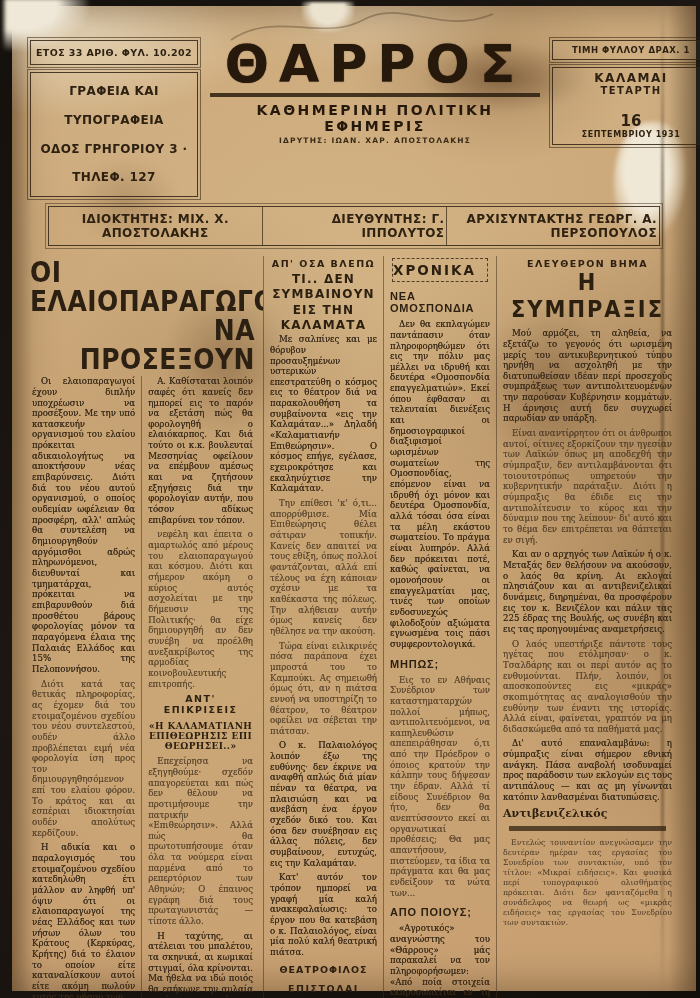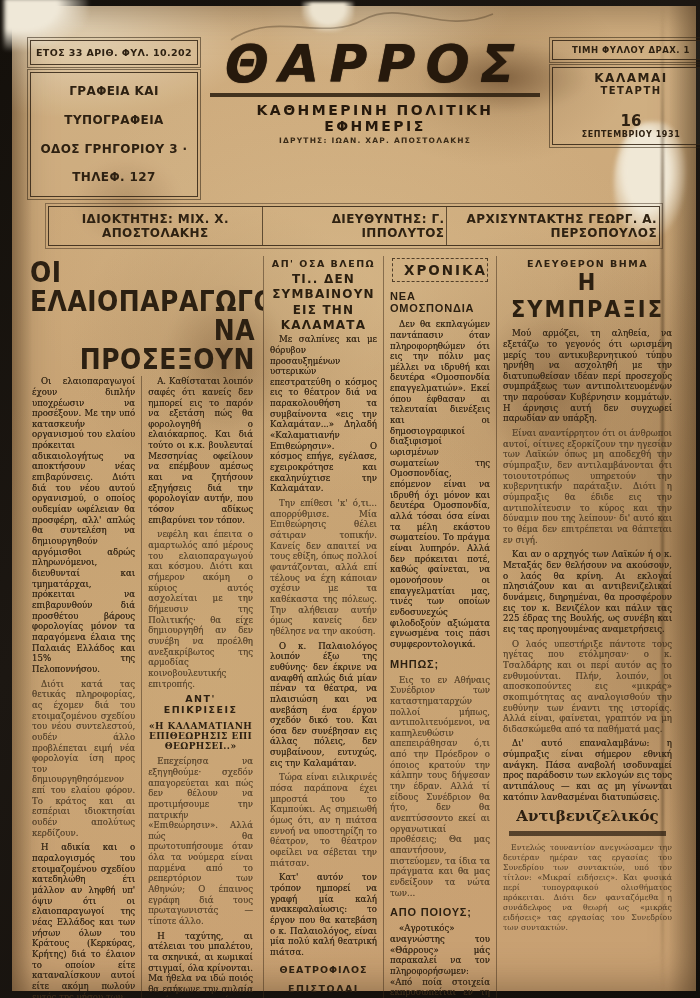--- a/index.html
+++ b/index.html
@@ -43,21 +43,21 @@
   .squiggle{position:absolute;left:215px;top:2px;opacity:.6;}
   .head-wrap{position:relative;padding:34px 18px 0;}
   .mast{display:grid;grid-template-columns:168px 1fr 158px;column-gap:12px;align-items:stretch;}
   .mbox{border:1px solid rgba(48,34,19,.85);outline:1px solid rgba(48,34,19,.55);outline-offset:2px;
         padding:4px 4px;text-align:center;color:#2e2112;background:rgba(255,245,220,.04);}
   .mbox + .mbox{margin-top:7px;}
   .issue{font-family:"DejaVu Sans",sans-serif;font-weight:700;font-size:9.5px;letter-spacing:.4px;padding:6px 2px;}
   .offices{font-family:"DejaVu Sans",sans-serif;font-weight:700;font-size:12px;line-height:2.4;letter-spacing:.4px;}
   .title-cell{text-align:center;color:#26190c;}
   .paper-title{font-family:"DejaVu Sans",sans-serif;font-weight:700;font-size:52px;line-height:.95;
-     letter-spacing:10px;text-shadow:0 0 1px rgba(40,26,12,.9);font-style:italic;}
+     letter-spacing:10px;text-shadow:0 0 1px rgba(40,26,12,.9);}
   .title-rule{width:330px;height:4px;background:rgba(42,29,14,.85);margin:4px auto 5px;}
   .subtitle{font-family:"DejaVu Sans",sans-serif;font-weight:700;font-size:14px;letter-spacing:2.5px;color:#33permanent;}
   .founder{font-family:"DejaVu Sans",sans-serif;font-weight:700;font-size:7.5px;letter-spacing:1.2px;margin-top:2px;color:#3a2b18;}
   .price{font-family:"DejaVu Sans",sans-serif;font-weight:700;font-size:8.5px;letter-spacing:.5px;padding:4px 2px;}
   .datebox{padding:3px 2px 5px;}
   .city{font-family:"DejaVu Sans",sans-serif;font-weight:700;font-size:12px;letter-spacing:1.5px;}
   .dayname{font-family:"DejaVu Sans",sans-serif;font-weight:700;font-size:10px;letter-spacing:1.5px;}
   .datenum{font-family:"DejaVu Sans",sans-serif;font-weight:700;font-size:15px;margin-top:16px;}
   .monthyear{font-family:"DejaVu Sans",sans-serif;font-weight:700;font-size:8px;letter-spacing:.6px;}
   .credits{margin:9px 18px 0;border:1px solid rgba(48,34,19,.85);outline:1px solid rgba(48,34,19,.45);outline-offset:2px;
@@ -89,25 +89,25 @@
      text-align:center;color:#2e2112;margin:2px 0 3px;}
   .head-sm{font-family:"DejaVu Sans",sans-serif;font-weight:700;font-size:12px;letter-spacing:1.2px;
      text-align:center;color:#2b1f10;line-height:1.25;margin-bottom:1px;}
   .head-serif{font-family:"DejaVu Serif",serif;font-weight:700;font-size:13.5px;letter-spacing:.8px;
      color:#2b1f10;margin:3px 0 7px;}
   .head-xs{font-family:Liberation Sans, sans-serif;font-weight:700;font-size:11px;letter-spacing:.8px;
      color:#2b1f10;margin:8px 0 5px;}
   .head-md{font-family:"DejaVu Sans",sans-serif;font-weight:700;font-size:21px;letter-spacing:2px;
      text-align:center;color:#2b1f10;transform:scaleY(1.12);margin:2px 0 8px;}
   .quote-head{font-weight:700;font-size:9px;text-align:center;letter-spacing:.4px;color:#2d2011;margin:6px 0 5px;}
-  .boxhead{font-family:"DejaVu Sans",sans-serif;font-weight:700;font-size:13.5px;letter-spacing:2px;text-align:right;
+  .boxhead{font-family:"DejaVu Sans",sans-serif;font-weight:700;font-size:13.5px;letter-spacing:2px;text-align:left;
      border:1.5px dashed rgba(48,34,19,.8);padding:3px 0;margin:2px 2px 6px;color:#2b1f10;}
   .sig{font-family:"DejaVu Sans",sans-serif;font-weight:700;font-size:9.5px;letter-spacing:1px;
      text-align:center;margin:6px 0 8px;color:#2d2011;}
-  .sig-right{font-family:"DejaVu Serif",serif;font-weight:700;font-size:15px;text-align:center;
+  .sig-right{font-family:"DejaVu Serif",serif;font-weight:700;font-size:11px;text-align:left;
      margin:5px 0 6px;color:#2d2011;}
   .byline-sm{font-size:8.6px;text-align:right;padding-right:14px;margin:4px 0 0;}
   .divider{height:5px;background:rgba(48,34,19,.75);margin:4px 6px 7px;}
   .txt{filter:blur(.22px);}
 </style>
 </head>
 <body>
 
 <div class="scan">
   <div class="paper">
@@ -177,22 +177,22 @@
               <div class="blk para">Η ταχύτης, αι ατέλειαι του μπαλέτου, τα σκηνικά, αι κωμικαί στιγμαί, όλα κρίνονται. Μα ήθελα να ιδώ ποιός θα εσήκωνε την αυλαία χωρίς χειροκρότημα. Και εδώ το κοινόν εχειροκρότησε — άρα η πρεμιέρα επέτυχε. Αλλά θα έπρεπε να δοξάζουν από τους νεωτεριστάς ήρωες τους μερικήν — τουλάχιστον — προσοχήν.</div>
             </div>
         </div>
       </div>
       <div class="col">
           <div class="blk kicker">ΑΠ' ΟΣΑ ΒΛΕΠΩ</div>
           <div class="blk head-sm">ΤΙ.. ΔΕΝ ΣΥΜΒΑΙΝΟΥΝ</div>
           <div class="blk head-sm">ΕΙΣ ΤΗΝ ΚΑΛΑΜΑΤΑ</div>
           <div class="blk para-first">Με σαλπίνες και με θόρυβον προσαυξημένων υστερικών επεστρατεύθη ο κόσμος εις το θέατρον διά να παρακολουθήση τα συμβαίνοντα «εις την Καλαμάταν...» Δηλαδή «Καλαματιανήν Επιθεώρησιν». Ο κόσμος επήγε, εγέλασε, εχειροκρότησε και εκαληνύχτισε την Καλαμάταν.</div>
           <div class="blk para fade">Την επίθεσι 'κ' ό,τι... απορρύθμισε. Μία Επιθεώρησις θέλει σάτιραν τοπικήν. Κανείς δεν απαιτεί να τους εθίξη, όπως πολλοί φαντάζονται, αλλά επί τέλους να έχη κάποιαν σχέσιν με τα καθέκαστα της πόλεως. Την αλήθειαν αυτήν όμως κανείς δεν ηθέλησε να την ακούση.</div>
+          <div class="blk para fade">Τώρα είναι ειλικρινές πόσα παράπονα έχει μπροστά του το Καμπούκι. Ας σημειωθή όμως ότι, αν η πιάτσα εννοή να υποστηρίζη το θέατρον, το θέατρον οφείλει να σέβεται την πιάτσαν.</div>
           <div class="blk para">Ο κ. Παλαιολόγος λοιπόν έξω της ευθύνης· δεν έκρινε να αναφθή απλώς διά μίαν πέναν τα θέατρα, να πλαισιώση και να ανεβάση ένα έργον σχεδόν δικό του. Και όσα δεν συνέβησαν εις άλλας πόλεις, δεν συμβαίνουν, ευτυχώς, εις την Καλαμάταν.</div>
-          <div class="blk para fade">Τώρα είναι ειλικρινές πόσα παράπονα έχει μπροστά του το Καμπούκι. Ας σημειωθή όμως ότι, αν η πιάτσα εννοή να υποστηρίζη το θέατρον, το θέατρον οφείλει να σέβεται την πιάτσαν.</div>
           <div class="blk para">Κατ' αυτόν τον τρόπον ημπορεί να γραφή μία καλή ανακεφαλαίωσις: το έργον που θα κατεβάση ο κ. Παλαιολόγος, είναι μία πολύ καλή θεατρική πιάτσα.</div>
           <div class="blk sig">ΘΕΑΤΡΟΦΙΛΟΣ</div>
           <div class="blk kicker">ΕΠΙΣΤΟΛΑΙ</div>
           <div class="blk head-serif">ΔΙΑ ΤΟΝ κ. ΔΗΜΑΡΧΟΝ</div>
           <div class="blk byline-sm">Αξιότιμε κ. Διευθυντά,</div>
         </div>
       <div class="col">
           <div class="blk boxhead">ΧΡΟΝΙΚΑ</div>
           <div class="blk head-xs">ΝΕΑ ΟΜΟΣΠΟΝΔΙΑ</div>
           <div class="blk para-first">Δεν θα εκπλαγώμεν παντάπασιν όταν πληροφορηθώμεν ότι εις την πόλιν μας μέλλει να ιδρυθή και δευτέρα «Ομοσπονδία επαγγελματιών». Εκεί όπου έφθασαν αι τελευταίαι διενέξεις και οι δημοσιογραφικοί διαξιφισμοί ωρισμένων σωματείων της Ομοσπονδίας, επόμενον είναι να ιδρυθή όχι μόνον και δευτέρα Ομοσπονδία, αλλά τόσαι όσα είναι τα μέλη εκάστου σωματείου. Το πράγμα είναι λυπηρόν. Αλλά δεν πρόκειται ποτέ, καθώς φαίνεται, να ομονοήσουν οι επαγγελματίαι μας, τινές των οποίων ενδοσυνεχώς φιλοδοξούν αξιώματα εγνωσμένα τοις πάσι συμφεροντολογικά.</div>

